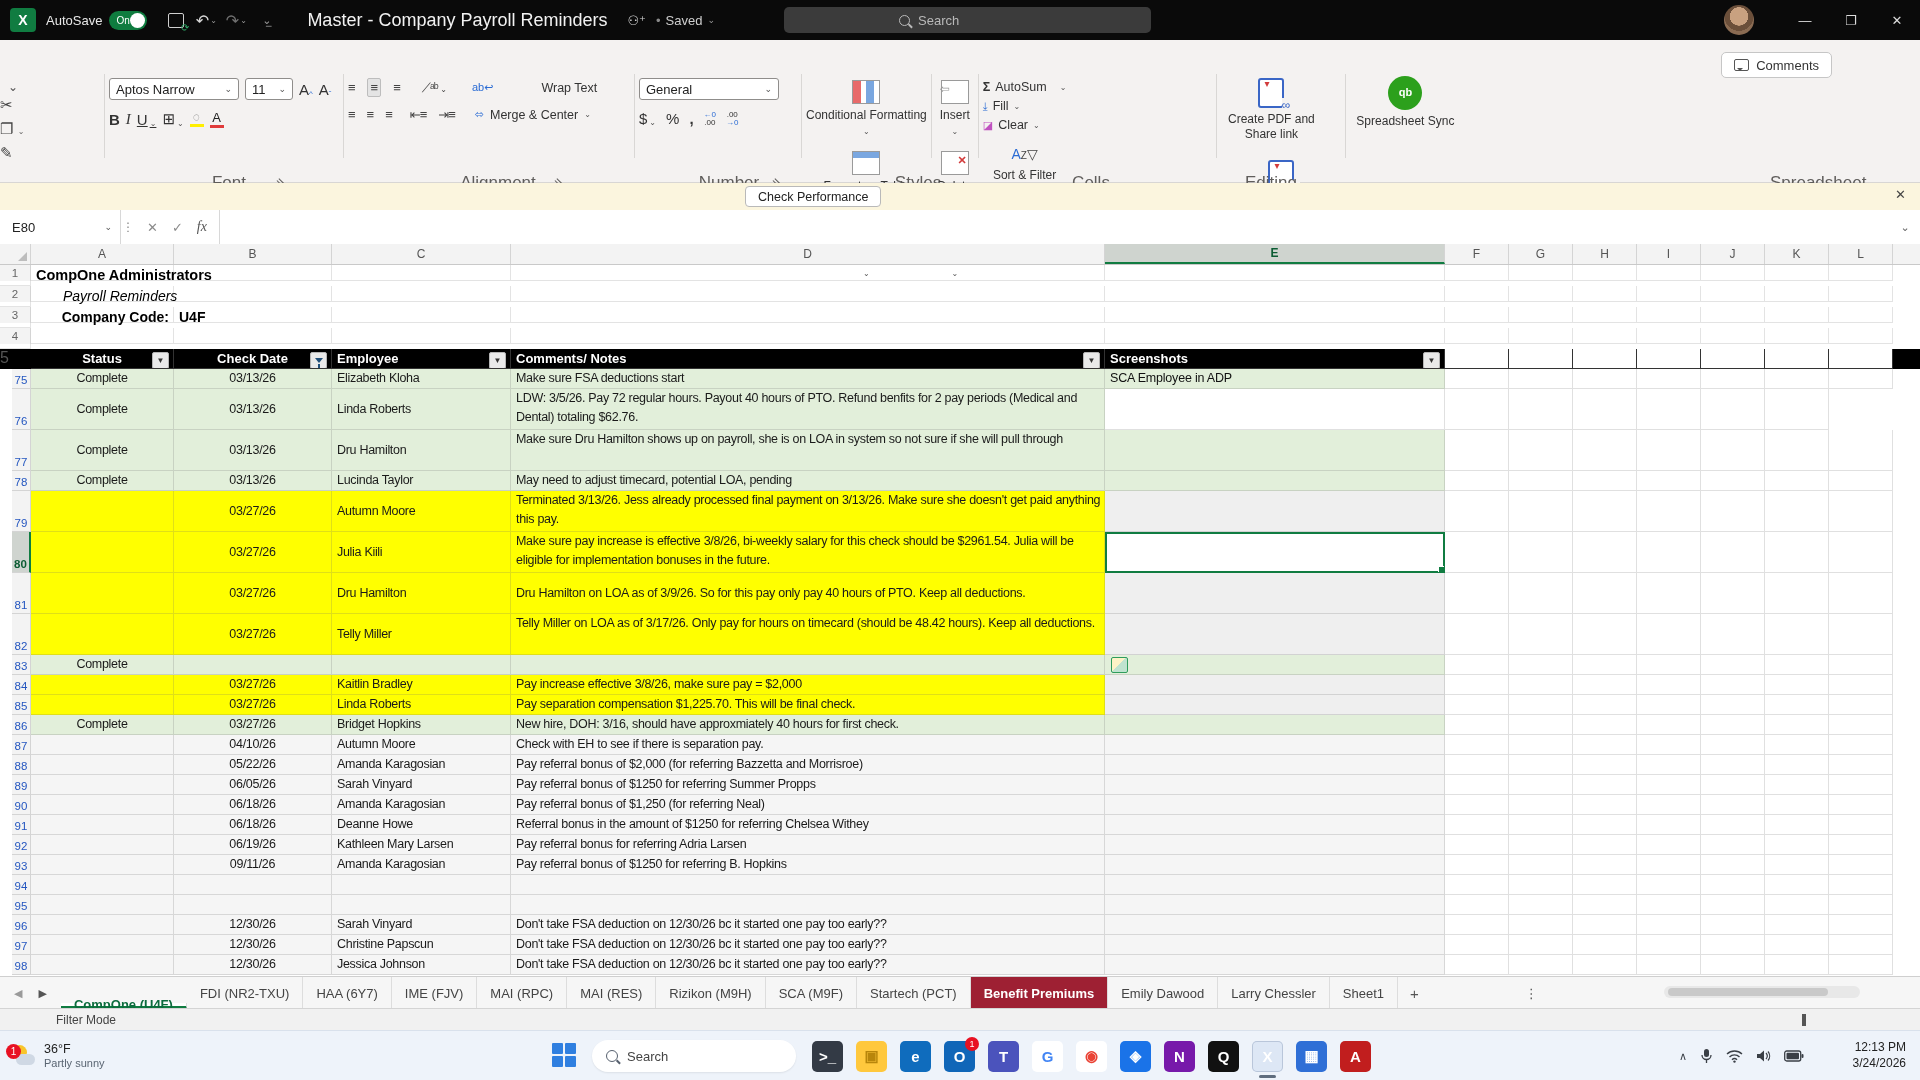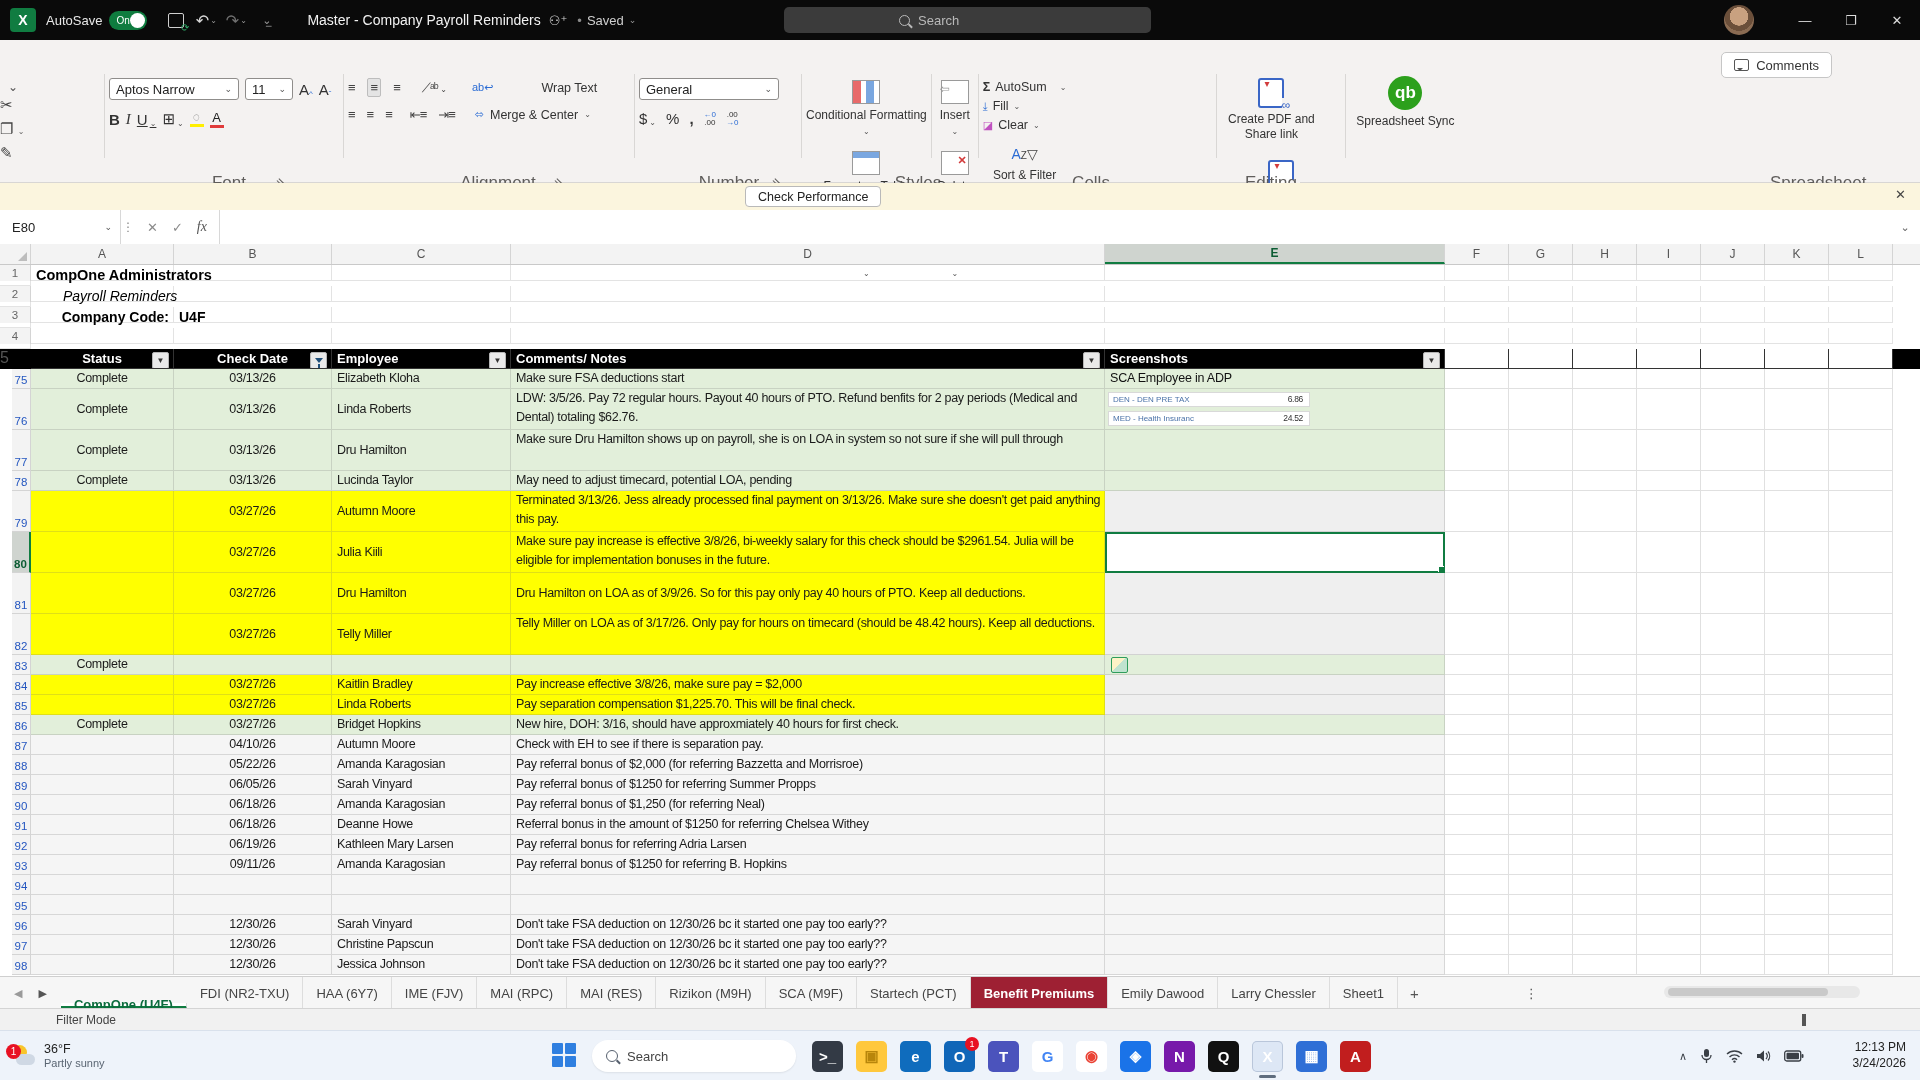--- a/index.html
+++ b/index.html
@@ -12,21 +12,21 @@
     display:flex;align-items:center;justify-content:center;font-weight:bold;font-size:14px;}
   .autosave{display:flex;align-items:center;gap:7px;margin-right:14px;}
   .toggle{width:38px;height:19px;background:#0f7c3f;border-radius:10px;position:relative;color:#fff;
     font-size:10px;display:flex;align-items:center;padding-left:7px;box-sizing:border-box;}
   .toggle .knob{position:absolute;right:2px;top:2px;width:15px;height:15px;border-radius:50%;background:#fff;}
   .tb-ic{width:30px;height:28px;display:flex;align-items:center;justify-content:center;font-size:16px;color:#d8d8d8;}
   .tb-ic.dim{color:#6f6f6f;}
   .tb-ic small{font-size:8px;margin-left:1px;color:#9a9a9a;}
   .savedisk{width:14px;height:13px;border:1.5px solid #d0d0d0;border-radius:2px;position:relative;}
   .savedisk:after{content:"⟳";position:absolute;right:-6px;bottom:-6px;font-size:10px;color:#2ea867;}
-  .doc-title{margin:0 8px 0 26px;white-space:nowrap;font-size:14px;color:#f2f2f2;}
+  .doc-title{margin:0 20px 0 26px;white-space:nowrap;font-size:18px;color:#f2f2f2;}
   .ppl{font-size:13px;color:#cfcfcf;margin-right:10px;}
   .saved{color:#cfcfcf;display:flex;align-items:center;gap:5px;}
   .saved .dot{color:#8a8a8a;}
   .tsearch{position:absolute;left:784px;top:7px;width:367px;height:26px;background:#3b3b3b;border-radius:5px;
     display:flex;align-items:center;color:#b9b9b9;font-size:13px;gap:8px;padding-left:115px;box-sizing:border-box;}
   .mag{width:9px;height:9px;border:1.5px solid #b9b9b9;border-radius:50%;position:relative;flex:0 0 auto;}
   .mag:after{content:"";position:absolute;width:5px;height:1.5px;background:#b9b9b9;transform:rotate(45deg);left:8px;top:9px;}
   .avatar{position:absolute;right:166px;top:5px;width:30px;height:30px;border-radius:50%;
     background:radial-gradient(circle at 50% 38%,#c9a180 0 38%,#6b4f3a 39% 60%,#8a6b52 61%);}
   .winbtns{position:absolute;right:0;top:0;height:40px;display:flex;}
@@ -69,21 +69,21 @@
   .gicon.del:before{content:"✕";position:absolute;right:1px;top:2px;font-size:11px;color:#d23b3b;font-weight:bold;}
   .gicon.fmt:before{content:"";position:absolute;left:6px;right:6px;top:4px;height:8px;background:#7aa7e0;}
   .stylesgrp,.cellsgrp{display:flex;gap:14px;padding-top:6px;}
   .editgrp{display:flex;gap:14px;padding-top:2px;}
   .edit-col{display:flex;flex-direction:column;gap:5px;font-size:12.5px;color:#333;}
   .edit-col .er{display:flex;align-items:center;gap:5px;}
   .pdfgrp{display:flex;gap:18px;padding-top:4px;}
   .pdficon{width:22px;height:26px;border:2px solid #3a66c6;border-radius:3px;position:relative;background:#fff;}
   .pdficon:before{content:"▾";color:#d23b3b;font-size:10px;position:absolute;top:-2px;left:4px;}
   .pdficon .mini{position:absolute;right:-8px;bottom:-7px;font-size:12px;color:#3a66c6;background:#f4f2f1;}
-  .qb{width:34px;height:34px;border-radius:50%;background:#2ca01c;color:#fff;font-weight:bold;font-size:17px;
+  .qb{width:34px;height:34px;border-radius:50%;background:#2ca01c;color:#fff;font-weight:bold;font-size:11px;
     display:flex;align-items:center;justify-content:center;}
   .syncgrp{display:flex;flex-direction:column;align-items:center;gap:4px;font-size:12px;color:#333;text-align:center;line-height:1.25;padding-top:2px;}
   
   .notif{position:absolute;top:183px;left:0;width:1920px;height:27px;background:#fbf5de;border-bottom:1px solid #e4ddc2;}
   .notif-btn{position:absolute;left:745px;top:3px;height:21px;padding:0 12px;background:#fff;border:1px solid #b9b9b9;
     border-radius:4px;font-size:12.5px;color:#222;font-family:inherit;}
   .notif-x{position:absolute;right:14px;top:4px;font-size:13px;color:#444;}
   
   .fbar{position:absolute;top:210px;left:0;width:1920px;height:34px;background:#fff;border-bottom:1px solid #cfcfcf;display:flex;align-items:stretch;}
   .namebox{width:100px;border-right:1px solid #d8d8d8;display:flex;align-items:center;justify-content:space-between;
@@ -556,32 +556,20 @@
           <div class="cell empty h1"></div>
           <div class="cell empty h1"></div>
           <div class="cell empty h1"></div>
         </div>
         <div class="grow xrow">
           <div class="rh h2">76</div>
           <div class="cell ctr h2 fill-g">Complete</div>
           <div class="cell ctr h2 fill-g">03/13/26</div>
           <div class="cell lft h2 fill-g">Linda Roberts</div>
           <div class="cell notes h2 fill-g">LDW: 3/5/26. Pay 72 regular hours. Payout 40 hours of PTO. Refund benfits for 2 pay periods (Medical and Dental) totaling $62.76.</div>
-          <div class="cell ecell h2 fill-g">
-            <div class="thumbs">
-              <div class="thumb">
-                <div class="tl">DEN - DEN PRE TAX</div>
-                <div class="tv">6.86</div>
-              </div>
-              <div class="thumb">
-                <div class="tl">MED - Health Insuranc</div>
-                <div class="tv">24.52</div>
-              </div>
-            </div>
-          </div>
           <div class="cell empty h2"></div>
           <div class="cell empty h2"></div>
           <div class="cell empty h2"></div>
           <div class="cell empty h2"></div>
           <div class="cell empty h2"></div>
           <div class="cell empty h2"></div>
           <div class="cell empty h2"></div>
         </div>
         <div class="grow xrow">
           <div class="rh h2">77</div>

